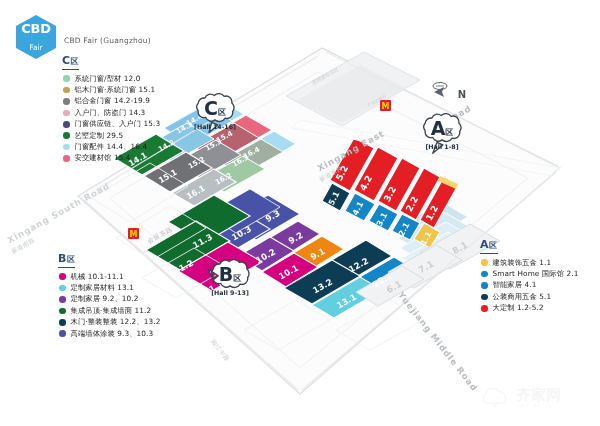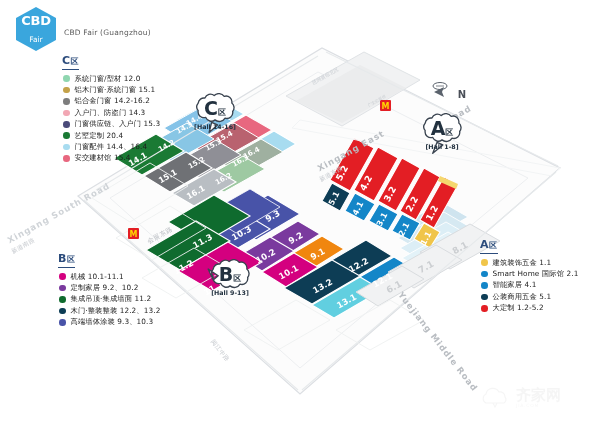--- a/index.html
+++ b/index.html
@@ -9,21 +9,21 @@
     background: #ffffff;
     font-family: "DejaVu Sans", "Liberation Sans", sans-serif;
   }
   #page {
     position: relative;
     width: 600px; height: 426px;
     background: #ffffff;
   }
 
   
-  #header { position: absolute; left: 0; top: 0; width: 521px; height: 46px; }
+  #header { position: absolute; left: 0; top: 8px; width: 521px; height: 46px; }
   #logo-hex {
     position: absolute; left: 16px; top: 7px;
     width: 40px; height: 44px;
     background: #3aa6dd;
     clip-path: polygon(50% 0%, 100% 25%, 100% 75%, 50% 100%, 0% 75%, 0% 25%);
     display: flex; flex-direction: column;
     align-items: center; justify-content: center;
     color: #fff;
   }
   #logo-hex .l1 { font-size: 13px; font-weight: bold; letter-spacing: -0.3px; line-height: 13px; }
@@ -352,51 +352,55 @@
     <div class="legend-row">
         <span class="legend-dot" style="background:#8fd6b0"></span>
         <span class="legend-text">系统门窗/型材 12.0</span>
       </div>
     <div class="legend-row">
         <span class="legend-dot" style="background:#c4a24a"></span>
         <span class="legend-text">铝木门窗·系统门窗 15.1</span>
       </div>
     <div class="legend-row">
         <span class="legend-dot" style="background:#7d7d7d"></span>
-        <span class="legend-text">铝合金门窗 14.2-16.2</span>
+        <span class="legend-text">铝合金门窗 14.2-19.9</span>
       </div>
     <div class="legend-row">
         <span class="legend-dot" style="background:#f2a7b4"></span>
         <span class="legend-text">入户门、防盗门 14.3</span>
       </div>
     <div class="legend-row">
         <span class="legend-dot" style="background:#4b4b7a"></span>
         <span class="legend-text">门窗供应链、入户门 15.3</span>
       </div>
     <div class="legend-row">
         <span class="legend-dot" style="background:#1a7a34"></span>
-        <span class="legend-text">艺墅定制 20.4</span>
+        <span class="legend-text">艺墅定制 29.5</span>
       </div>
     <div class="legend-row">
         <span class="legend-dot" style="background:#a8dcf0"></span>
         <span class="legend-text">门窗配件 14.4、16.4</span>
       </div>
     <div class="legend-row">
         <span class="legend-dot" style="background:#e8677f"></span>
         <span class="legend-text">安交建材馆 15.4</span>
       </div>
   </div>
 
   <div class="legend" id="legend-b">
     <div class="legend-title">
       <span>B</span><span class="zone-sub">区</span>
     </div>
     <div class="legend-row">
         <span class="legend-dot" style="background:#d4007f"></span>
         <span class="legend-text">机械 10.1-11.1</span>
+      </div>
+    <div class="legend-row">
+        <span class="legend-dot" style="background:#61cfe0"></span>
+        <span class="legend-text">定制家居材料 13.1</span>
       </div>
     <div class="legend-row">
         <span class="legend-dot" style="background:#7a3a9e"></span>
         <span class="legend-text">定制家居 9.2、10.2</span>
       </div>
     <div class="legend-row">
         <span class="legend-dot" style="background:#0f6b2e"></span>
         <span class="legend-text">集成吊顶·集成墙面 11.2</span>
       </div>
     <div class="legend-row">

